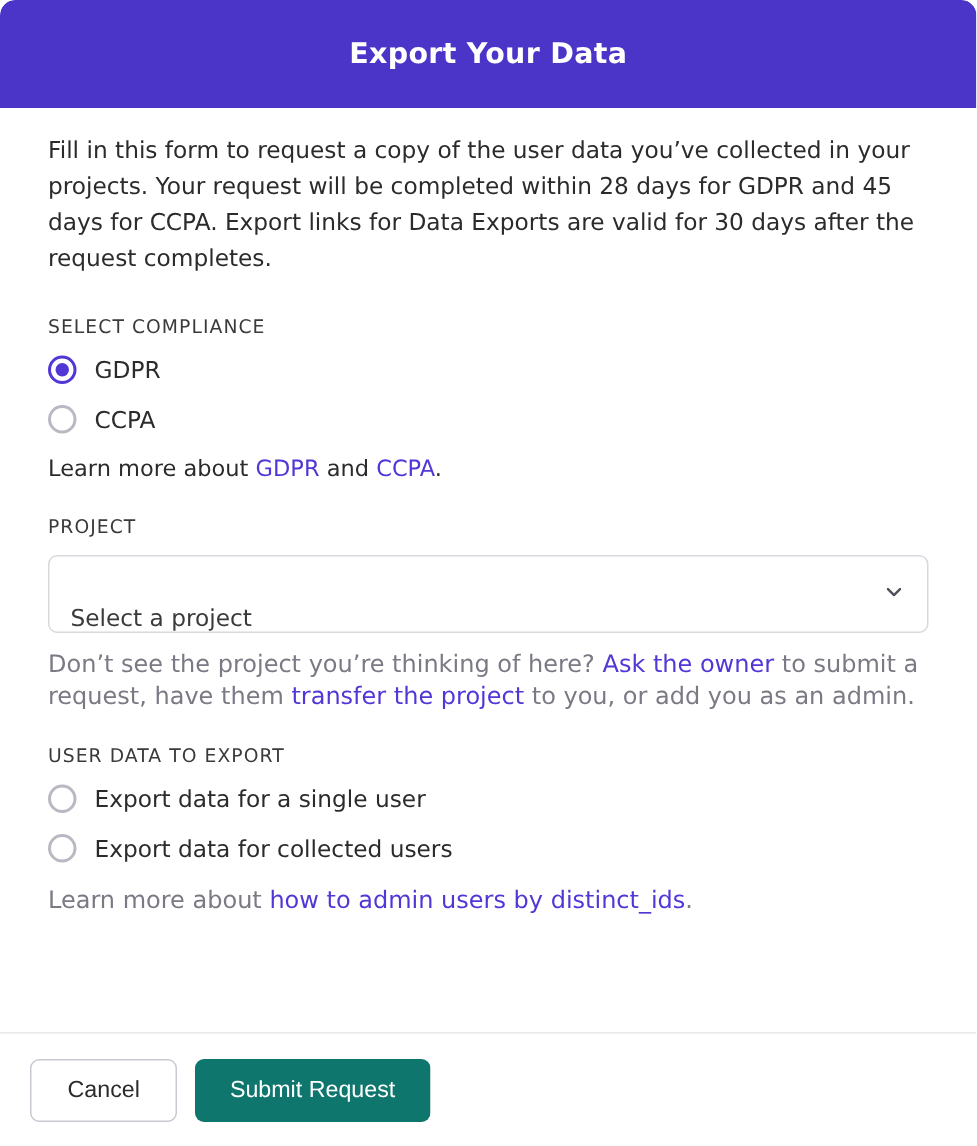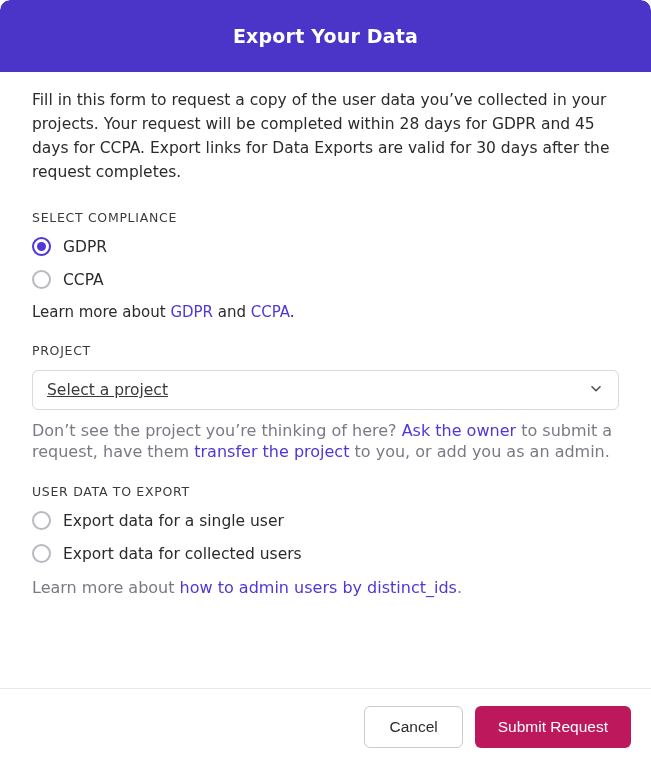--- a/index.html
+++ b/index.html
@@ -111,49 +111,47 @@
   }
   .block {
     margin-bottom: 22px;
   }
   .select-wrap {
     position: relative;
     width: 100%;
   }
   .select-box {
     width: 100%;
-    height: 40px;
+    height: 52px;
     box-sizing: border-box;
     border: 1px solid #d8d8de;
     border-radius: 6px;
     background: #ffffff;
     display: flex;
-    align-items: center;
+    align-items: flex-end;
     padding: 0 14px;
     font-size: 15.5px;
     color: #3a3a3a;
     cursor: pointer;
-    text-decoration: underline;
   }
   .chevron {
     position: absolute;
     right: 16px;
     top: 50%;
     transform: translateY(-50%);
     pointer-events: none;
     color: #50505a;
     line-height: 1;
   }
   .modal-footer {
     border-top: 1px solid #e7e7ec;
     height: 76px;
     min-height: 76px;
     display: flex;
     align-items: center;
-    justify-content: flex-end;
     padding: 0 20px;
     box-sizing: border-box;
     gap: 12px;
     background: #ffffff;
   }
   .btn {
     height: 42px;
     border-radius: 6px;
     font-size: 15.5px;
     display: inline-flex;
@@ -163,21 +161,21 @@
     cursor: pointer;
     border: 1px solid transparent;
   }
   .btn-cancel {
     background: #ffffff;
     border-color: #c9c9d2;
     color: #2b2b2b;
     padding: 0 24px;
   }
   .btn-submit {
-    background: #be185d;
+    background: #0f766e;
     color: #ffffff;
     padding: 0 22px;
     cursor: default;
   }
 </style>
 </head>
 <body>
 
 <div class="modal">
 

